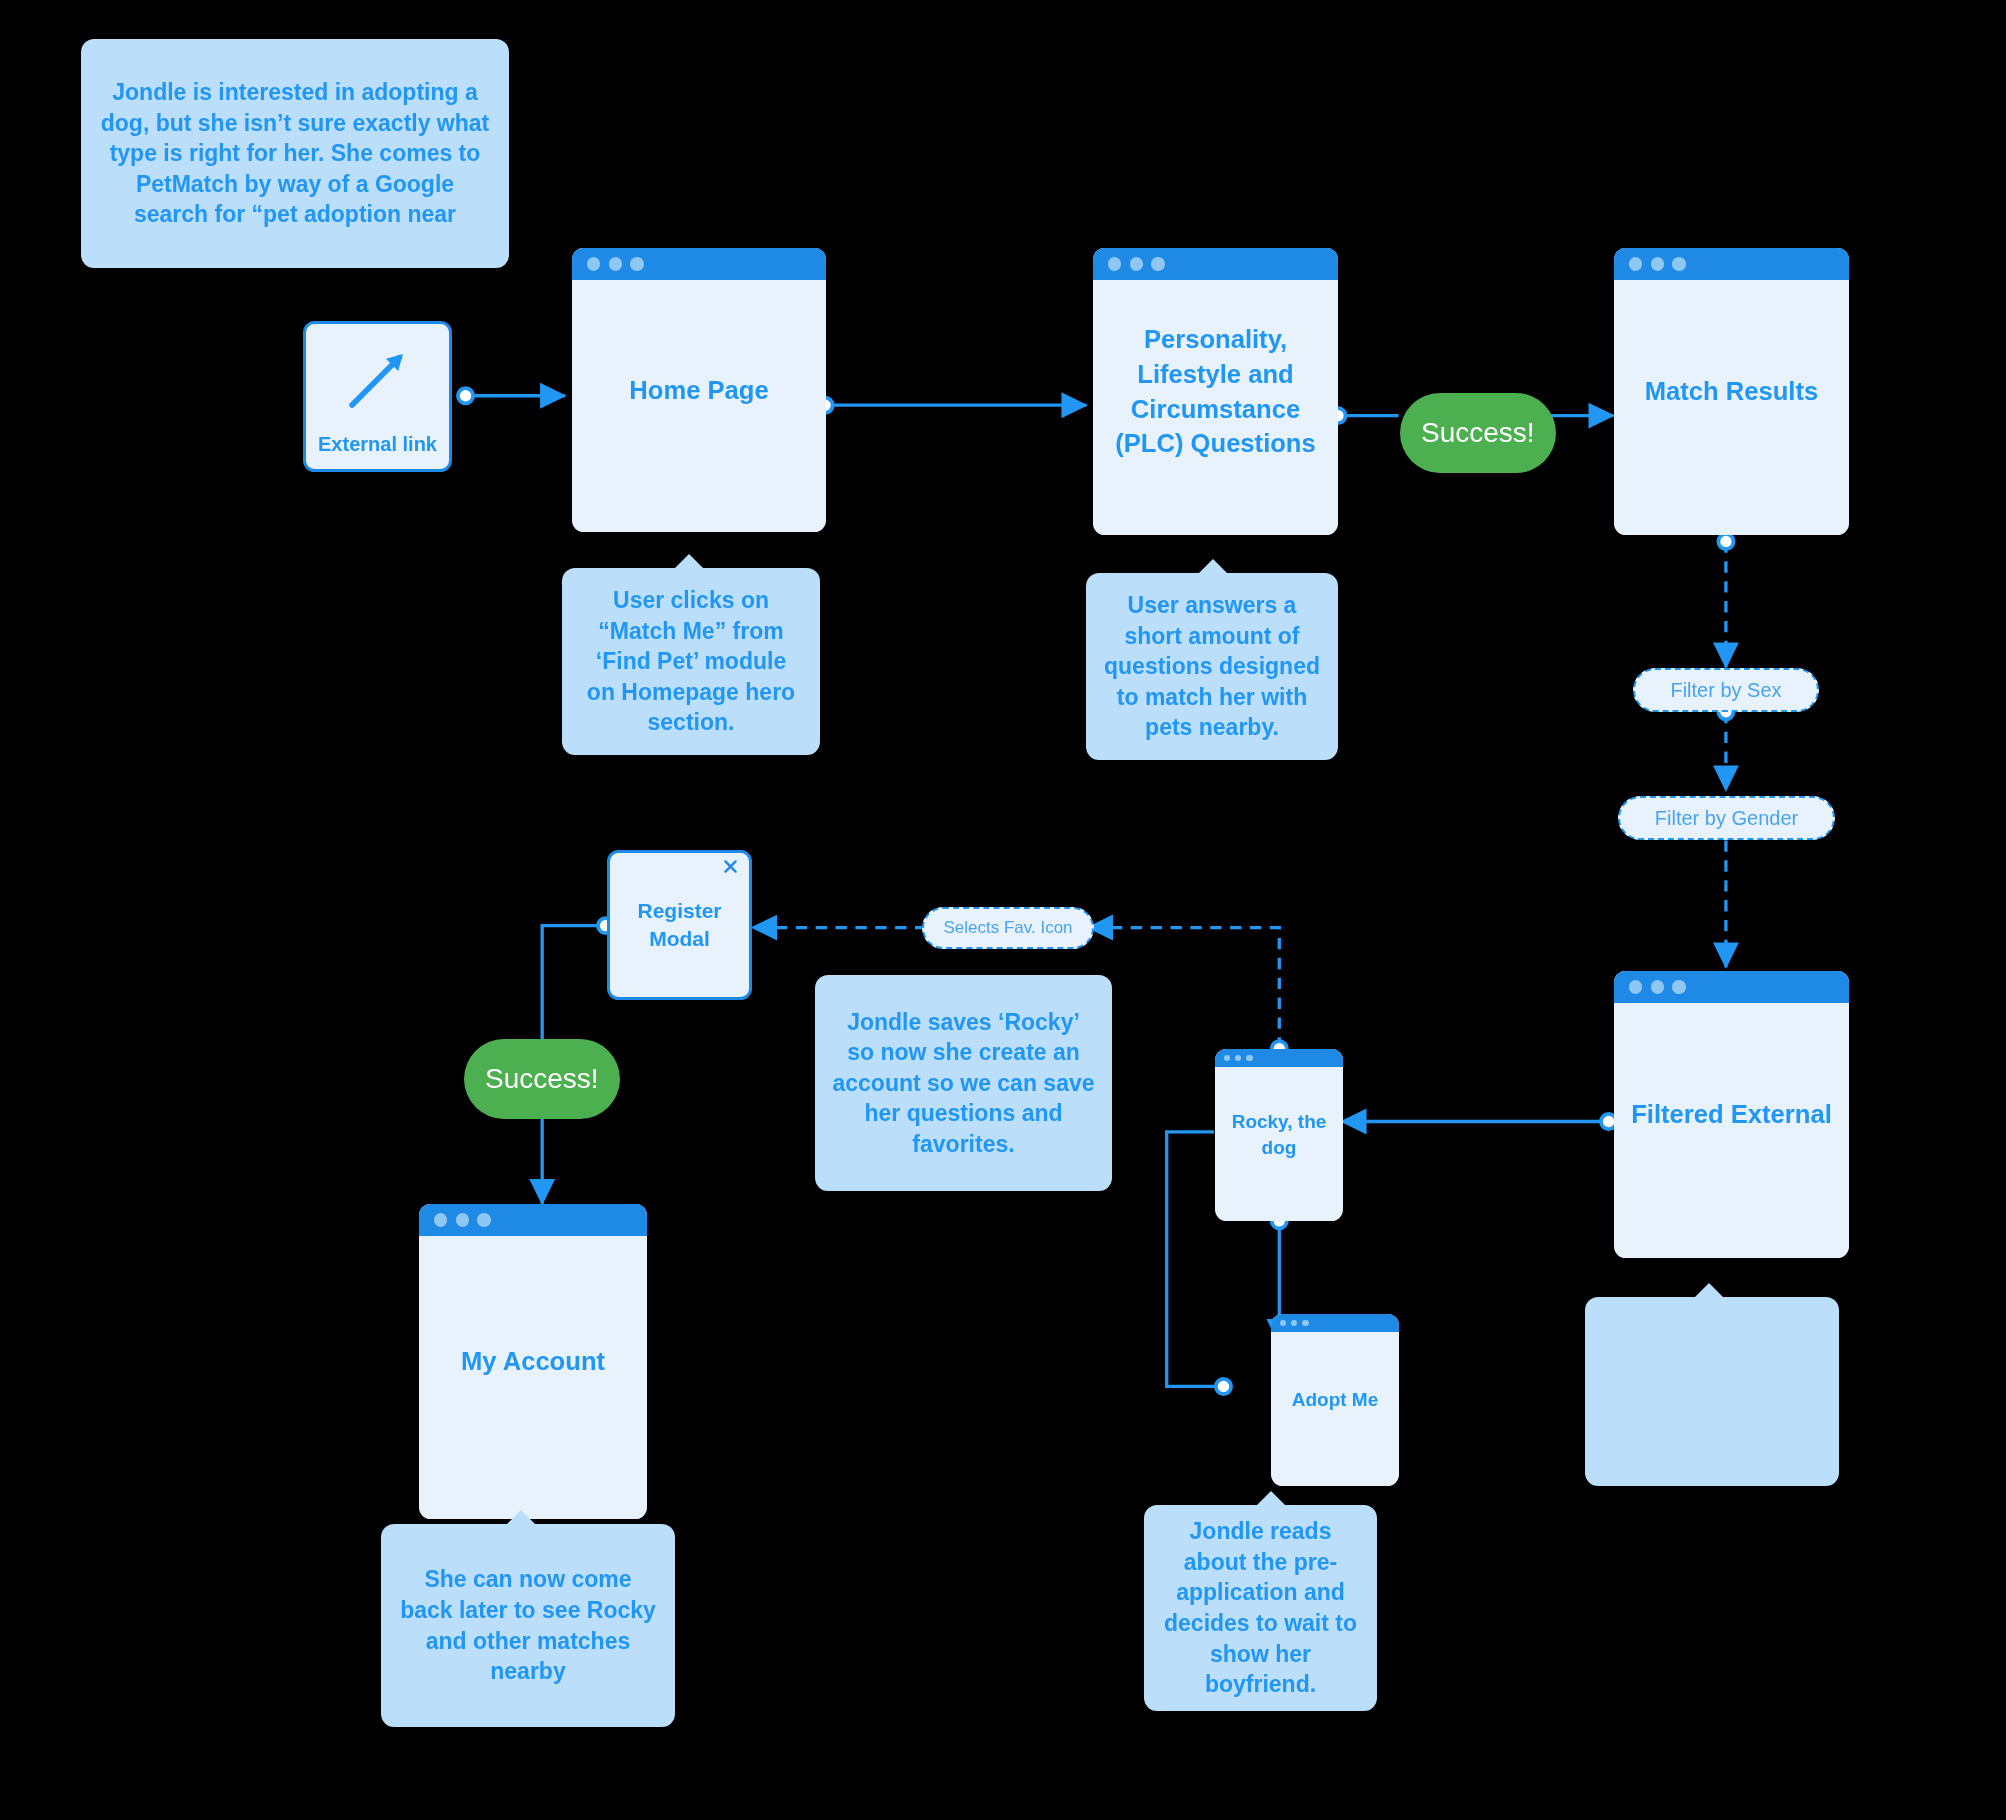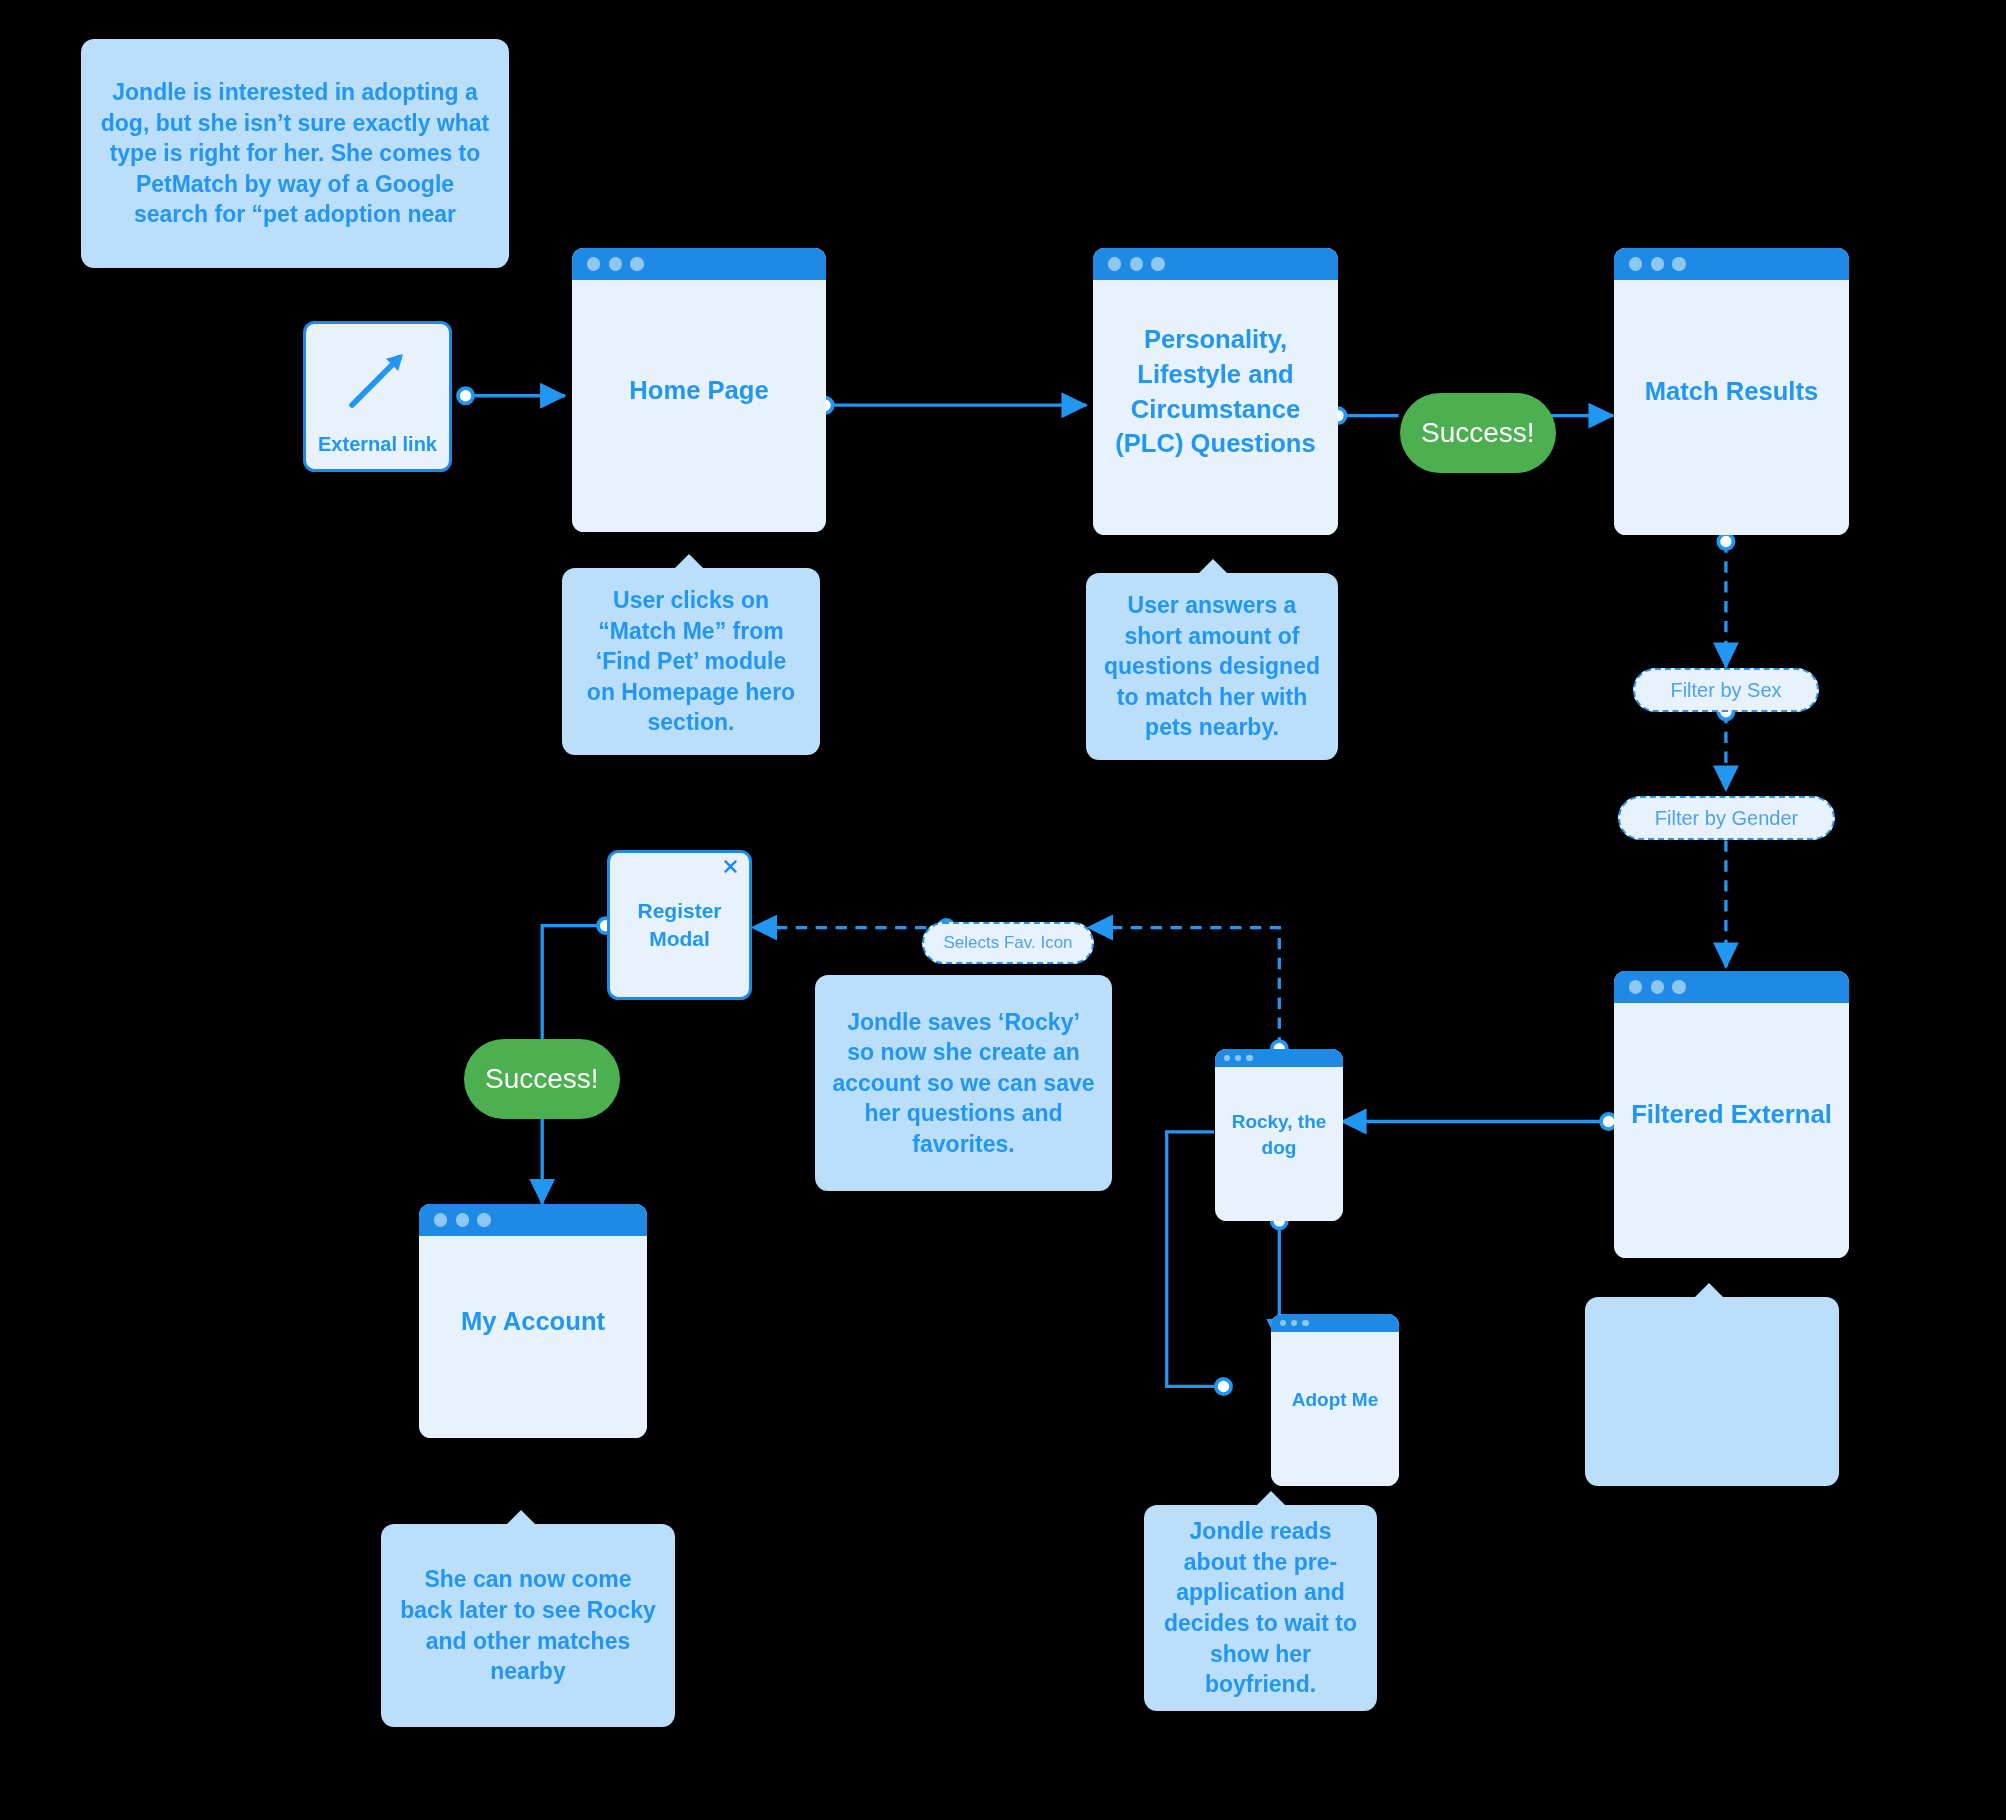--- a/index.html
+++ b/index.html
@@ -296,42 +296,42 @@
       <span class="dot"></span>
       <span class="dot"></span>
     </div>
     <div class="wtitle">Filtered External</div>
   </div>
 
   <div class="callout" style="left:1585px; top:1297px; width:254px; height:189px;">
     <div class="tail" style="left:109px;"></div>
   </div>
 
-  <div class="pill" style="left:922px; top:907px; width:172px; height:42px; font-size:17px;margin-top:15px;">
+  <div class="pill" style="left:922px; top:907px; width:172px; height:42px; font-size:17px;">
     <span>Selects Fav. Icon</span>
   </div>
 
   <div class="modal" style="left:607px; top:850px; width:145px; height:150px;">
     <span class="close-x" style="font-size:0;">
       <svg width="15" height="15" viewBox="0 0 16 16" aria-hidden="true">
         <path d="M2.6,2.6 L13.4,13.4 M13.4,2.6 L2.6,13.4" stroke="#1e8ae5" stroke-width="2.6" stroke-linecap="round"></path>
       </svg>
     </span>
     <div class="mtitle">Register Modal</div>
   </div>
 
   <div class="badge" style="left:464px; top:1039px;">
     <span>Success!</span>
   </div>
 
   <div class="callout" style="left:815px; top:975px; width:297px; height:216px;">
     <div class="ctext">Jondle saves ‘Rocky’ so now she create an account so we can save her questions and favorites.</div>
   </div>
 
-  <div class="win big" style="left:419px; top:1204px; width:228px; height:234px;">
+  <div class="win big" style="left:419px; top:1204px; width:228px; height:315px;">
     <div class="chrome">
       <span class="dot"></span>
       <span class="dot"></span>
       <span class="dot"></span>
     </div>
     <div class="wtitle">My Account</div>
   </div>
 
   <div class="callout" style="left:381px; top:1524px; width:294px; height:203px;">
     <div class="tail" style="left:125px;"></div>

